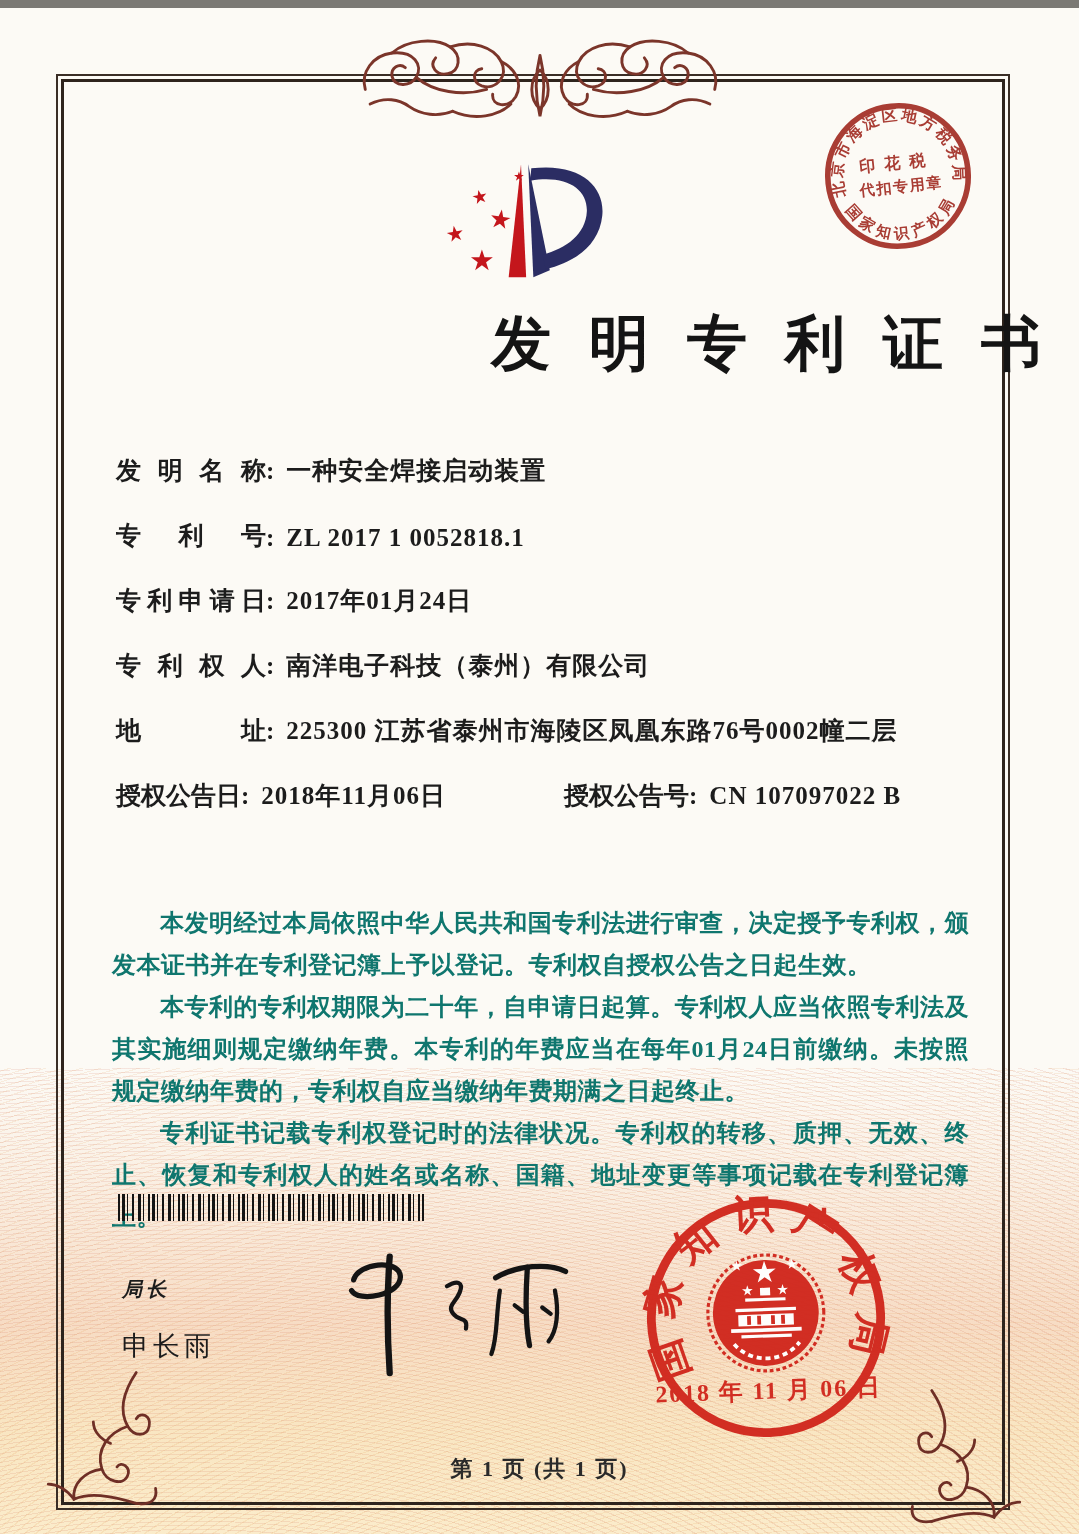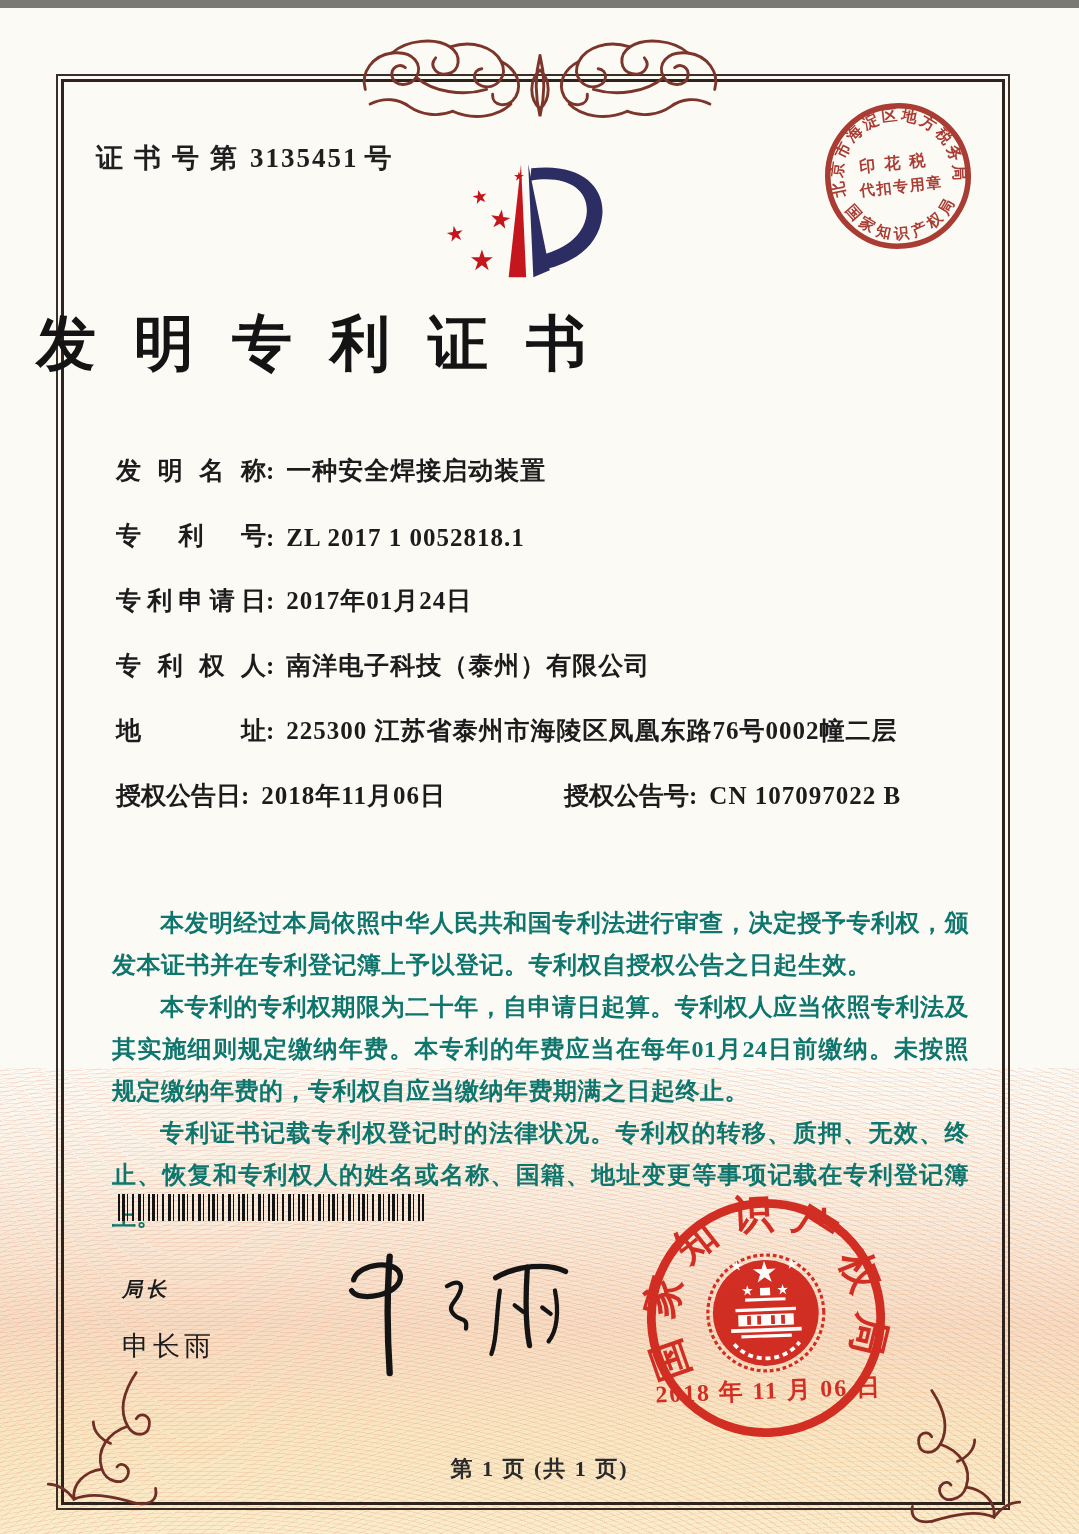--- a/index.html
+++ b/index.html
@@ -32,22 +32,22 @@
   .cert-no{
     position:absolute;left:96px;top:132px;z-index:4;
     font-size:27px;font-weight:bold;color:#1f1f1f;
   }
   .cert-no .cjk{letter-spacing:11px;}
   .cert-no .num{letter-spacing:2px;margin-left:2px;font-family:"Liberation Serif",serif;}
   .cert-no .suf{margin-left:6px;}
   .tax-stamp{position:absolute;left:820px;top:90px;width:156px;height:156px;z-index:4;transform:rotate(-6deg);opacity:.92;}
   .logo{position:absolute;left:428px;top:148px;width:186px;height:144px;z-index:4;}
   .title{
-    position:absolute;left:16px;right:0;top:296px;z-index:4;
-    text-align:left;font-size:60px;font-weight:bold;color:#141414;
+    position:absolute;left:8px;right:0;top:296px;z-index:4;
+    text-align:right;font-size:60px;font-weight:bold;color:#141414;
     letter-spacing:38px;padding-left:20px;
   }
   .fields{position:absolute;left:116px;top:446px;width:860px;z-index:4;}
   .frow{height:32px;margin-bottom:33px;font-size:25px;font-weight:bold;white-space:nowrap;}
   .lbl{display:inline-block;width:150px;text-align:justify;text-align-last:justify;vertical-align:bottom;}
   .colon::before{content:":";font-weight:bold;}
   .val{padding-left:12px;letter-spacing:1px;}
   .grant{position:relative;margin-top:16px;height:34px;font-size:25px;font-weight:bold;white-space:nowrap;}
   .grant .g2{position:absolute;left:448px;top:0;}
   .paras{
@@ -112,23 +112,20 @@
     <g fill="none" stroke="#6f2f26" stroke-width="2.6" stroke-linecap="round" transform="translate(110,0) scale(-1,1)">
       <path d="M86,4 C74,22 70,40 78,54 C84,64 96,64 98,54 C100,44 90,40 86,47"></path>
       <path d="M78,54 C60,60 48,76 54,94 C58,106 74,110 78,100 C81,92 72,86 68,92"></path>
       <path d="M54,94 C38,96 26,108 28,122 C42,116 60,118 86,126"></path>
       <path d="M28,122 C20,112 12,108 4,108"></path>
       <path d="M86,126 C100,128 106,122 104,112"></path>
       <path d="M62,70 C52,66 46,58 46,50"></path>
     </g>
   </svg>
 
-  <div class="cert-no">
-    <span class="cjk">证书号第</span><span class="num">3135451</span><span class="suf">号</span>
-  </div>
 
   <svg class="tax-stamp" viewBox="0 0 140 140">
     <defs>
       <path id="taxArcTop" d="M21.7,82.9 A50,50 0 1 1 118.3,82.9"></path>
       <path id="taxArcBot" d="M20.1,95.4 A56,56 0 0 0 119.9,95.4"></path>
     </defs>
     <circle cx="70" cy="70" r="63" fill="none" stroke="#a22d24" stroke-width="5"></circle>
     <text font-size="14" letter-spacing="2.5" fill="#a22d24" font-weight="bold">
       <textPath href="#taxArcTop">北京市海淀区地方税务局</textPath>
     </text>

